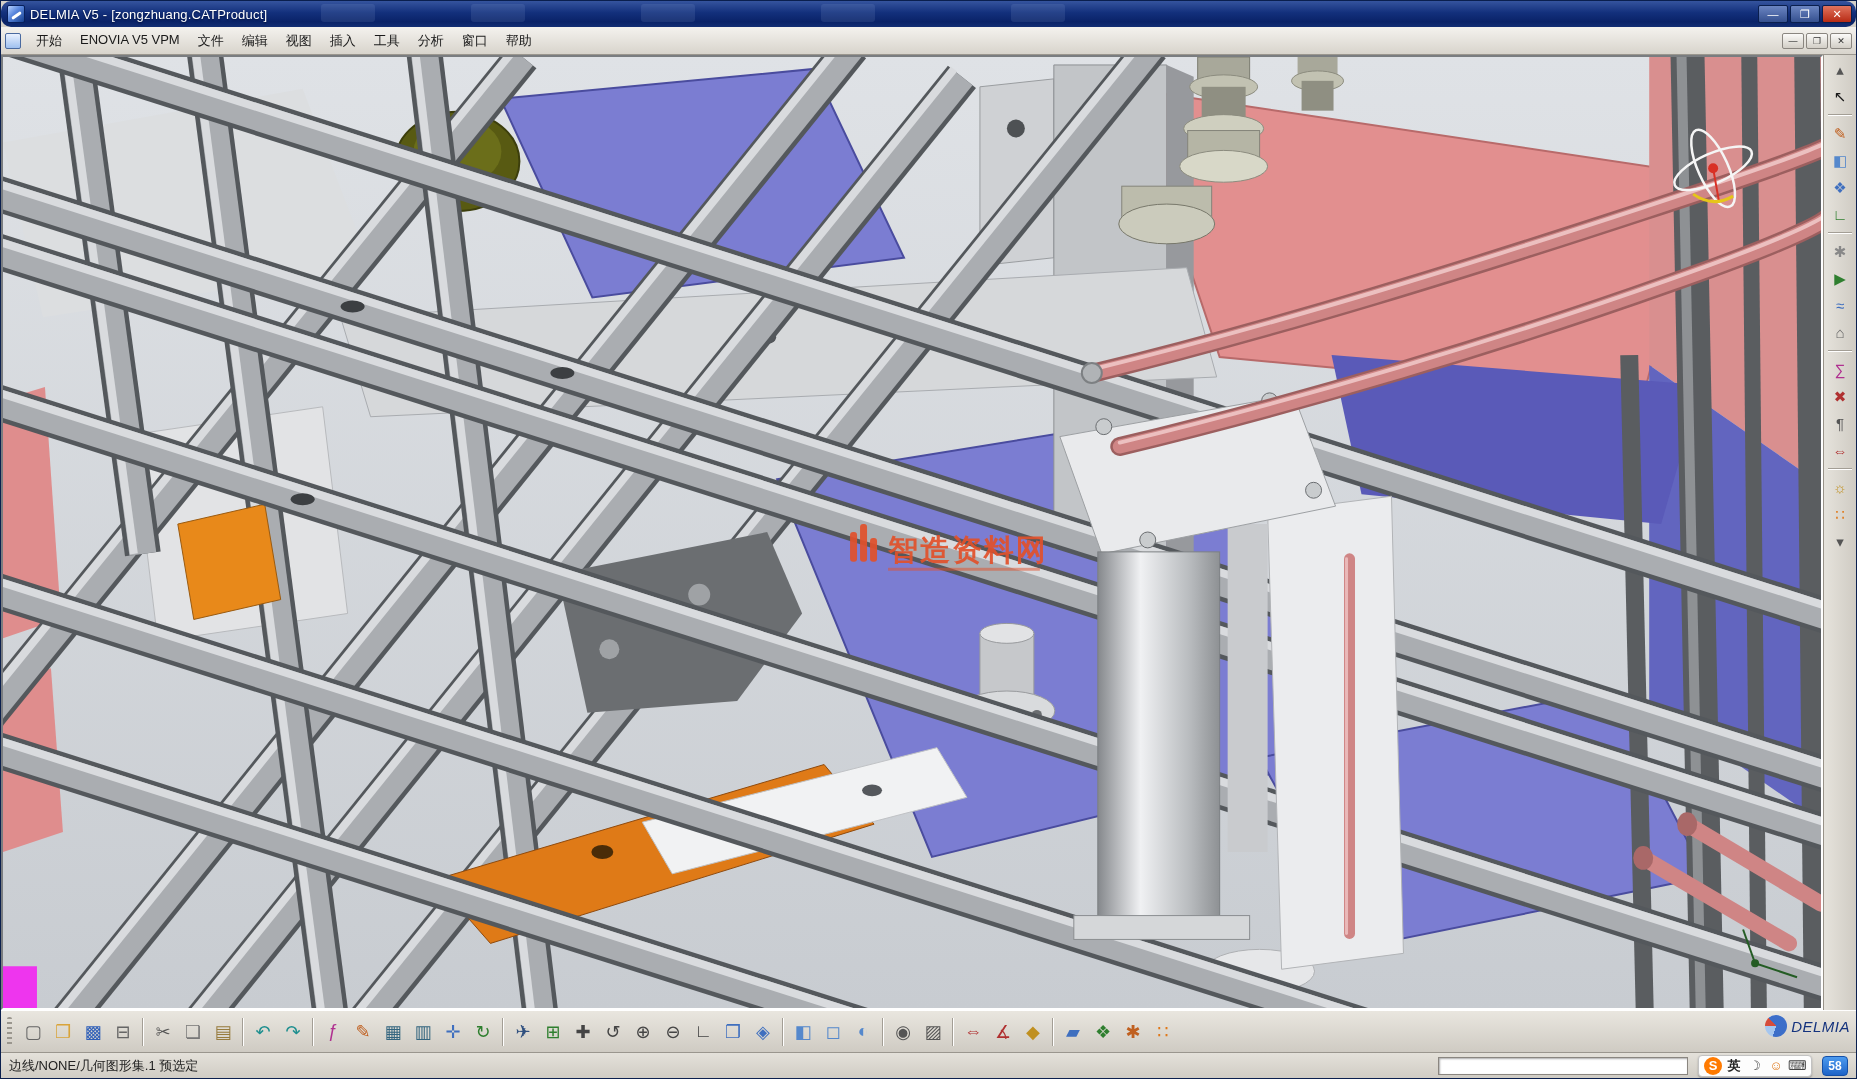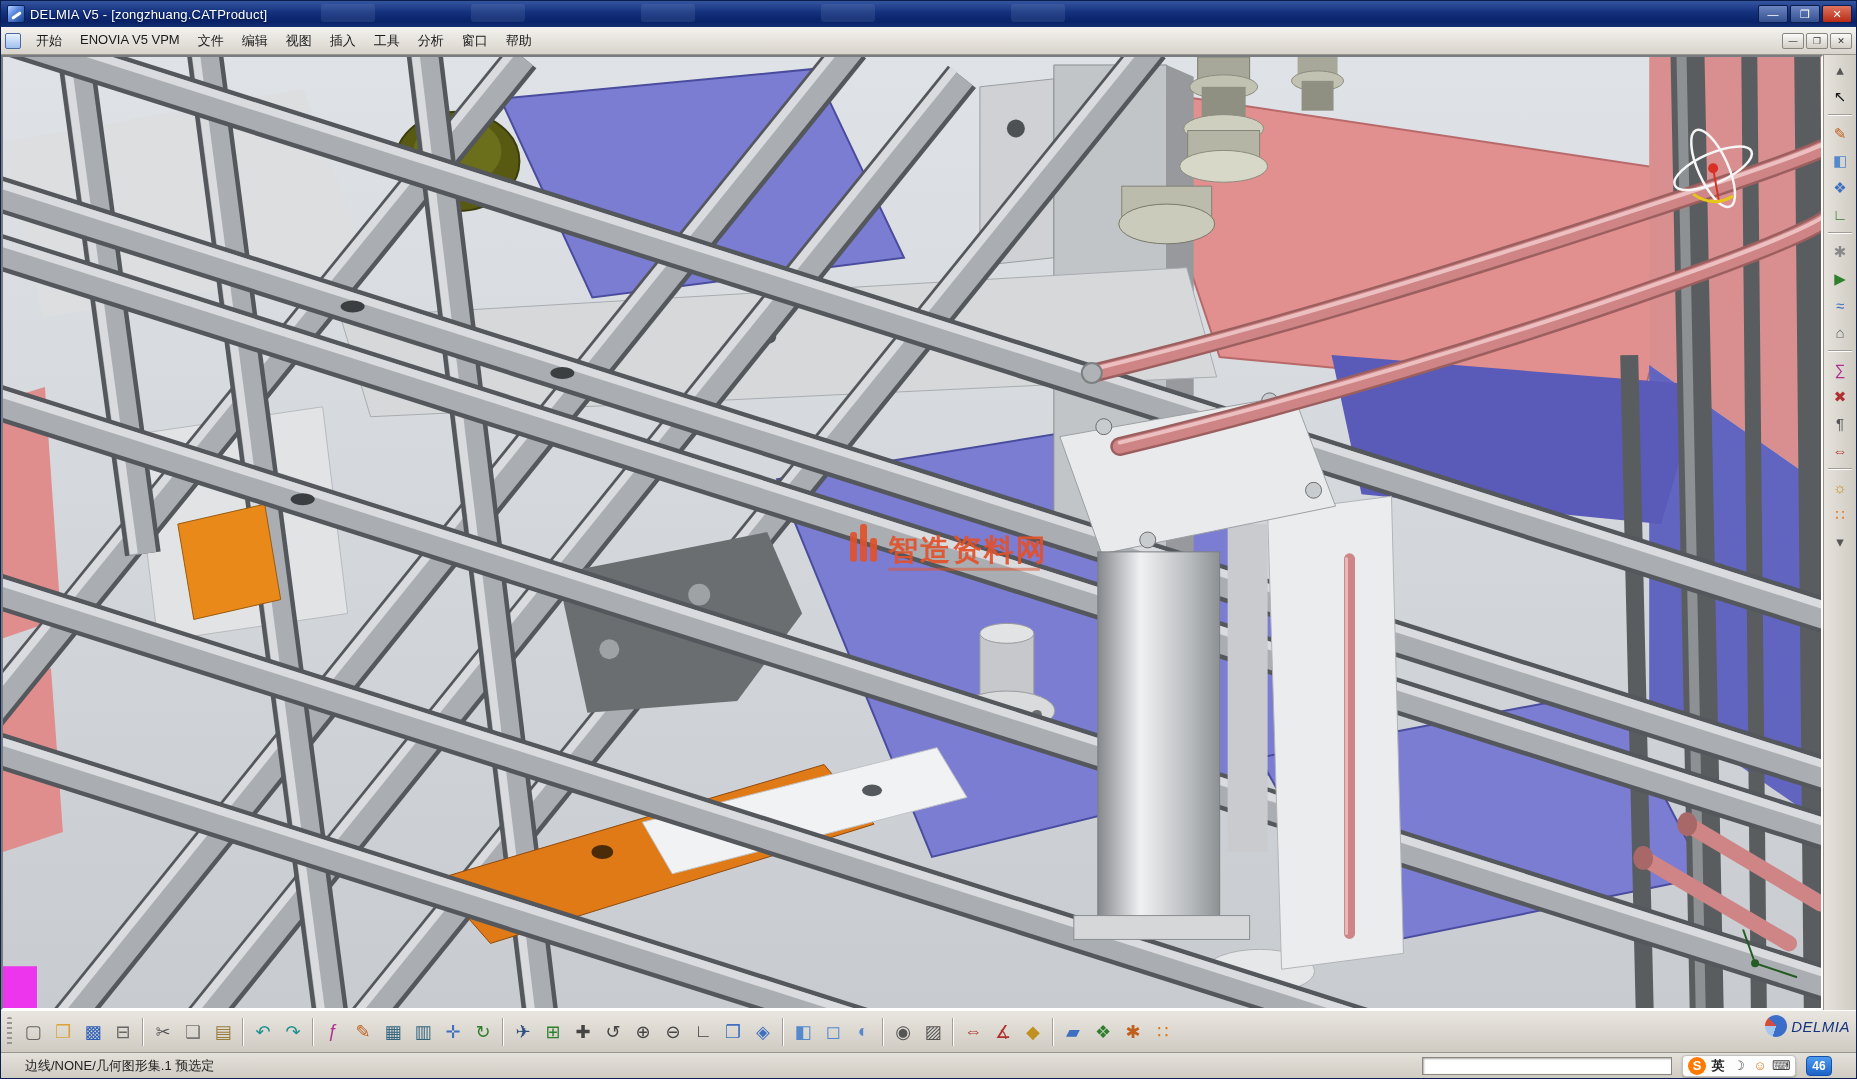--- a/index.html
+++ b/index.html
@@ -4,21 +4,21 @@
 <style>
   * { margin:0; padding:0; box-sizing:border-box; }
   html,body { width:1857px; height:1079px; overflow:hidden; background:#000;
               font-family:"Liberation Sans","DejaVu Sans",sans-serif; }
   .window { position:absolute; inset:0; display:flex; flex-direction:column;
             border:1px solid #0a1f4e; background:#d4d0c8; }
 
   
   .titlebar { height:26px; flex:0 0 26px; display:flex; align-items:center; position:relative;
               background:linear-gradient(#35549e,#13307c 45%,#0a2368 80%,#122e74);
-              color:#fff; padding:0 4px; overflow:hidden; }
+              color:#fff; padding:0 4px; overflow:hidden;border-radius:10px; }
   .glass { position:absolute; top:3px; width:54px; height:18px; background:#cfe2ff; opacity:.10; border-radius:3px; }
   .app-icon { width:18px; height:18px; margin:0 5px 0 2px; border:1px solid #08205c; border-radius:2px;
               background:linear-gradient(135deg,#bcd6ff 0%,#5d8ae0 40%,#16408f 100%); position:relative; z-index:2; }
   .app-icon::after { content:""; position:absolute; left:3px; top:8px; width:11px; height:3px;
                      background:#fff; transform:rotate(-35deg); border-radius:2px; }
   .wtitle { font-size:13px; letter-spacing:.2px; z-index:2; text-shadow:0 1px 2px #00103a; }
   .wcontrols { margin-left:auto; display:flex; gap:2px; z-index:2; }
   .wbtn { width:30px; height:18px; display:flex; align-items:center; justify-content:center;
           font-size:11px; color:#fff; border:1px solid #0a1f4e; border-radius:2px;
           background:linear-gradient(#6b85c2,#35508f); cursor:default; }
@@ -59,21 +59,21 @@
   .tbi-sep { width:0; height:28px; border-left:1px solid #a39e95; border-right:1px solid #fff; margin:0 4px; }
 
   .ds-logo { position:absolute; right:6px; top:4px; display:flex; align-items:center; gap:4px; }
   .ds-swoosh { width:22px; height:22px; border-radius:50%;
                background:conic-gradient(#2a62c8 0 55%, #9fc4f2 55% 75%, #d43c2a 75% 88%, #2a62c8 88%); opacity:.9; }
   .ds-name { font-size:15px; font-weight:normal; font-style:italic; color:#15337e; letter-spacing:.5px; }
 
   
   .statusbar { height:26px; flex:0 0 26px; background:linear-gradient(#e4e1da,#d0ccc4);
                border-top:1px solid #9a968e; display:flex; align-items:center;
-               font-size:13px; color:#222; padding:0 24px; gap:10px; }
+               font-size:13px; color:#222; padding:0 8px; gap:10px; }
   .status-spring { flex:1 1 auto; }
   .command-field { width:250px; height:18px; background:#fff; border:1px solid #8a8680;
                    box-shadow:inset 1px 1px 2px #aaa; font-size:12px; padding:0 4px; }
   .ime-bar { display:flex; align-items:center; gap:3px; background:#fdfdfd; border:1px solid #c2c2c2;
              border-radius:4px; padding:1px 5px; height:22px; box-shadow:0 1px 2px rgba(0,0,0,.25); }
   .imei { width:18px; height:18px; display:flex; align-items:center; justify-content:center;
           font-size:13px; font-weight:bold; }
   .ime-badge { min-width:26px; height:20px; display:flex; align-items:center; justify-content:center;
                background:linear-gradient(#4d9bef,#1d63c8); color:#fff; font-size:12px; font-weight:bold;
                border-radius:4px; border:1px solid #1450a8; padding:0 3px; }
@@ -406,16 +406,16 @@
     </span>
   </div>
 
   <div class="statusbar">
     <span>边线/NONE/几何图形集.1 预选定</span>
     <span class="status-spring"></span>
     <input class="command-field" value="" style="">
     <span class="ime-bar">
       <span style="display:contents"><span class="imei" style="color: rgb(255, 255, 255); background: rgb(255, 122, 0); border-radius: 50%;">S</span><span class="imei" style="color: rgb(34, 34, 34);">英</span><span class="imei" style="color: rgb(68, 68, 68);">☽</span><span class="imei" style="color: rgb(224, 120, 24);">☺</span><span class="imei" style="color: rgb(68, 68, 68);">⌨</span></span>
     </span>
-    <span class="ime-badge">46</span>
+    <span class="ime-badge">58</span>
   </div>
 
 </div>
 
 </body></html>

